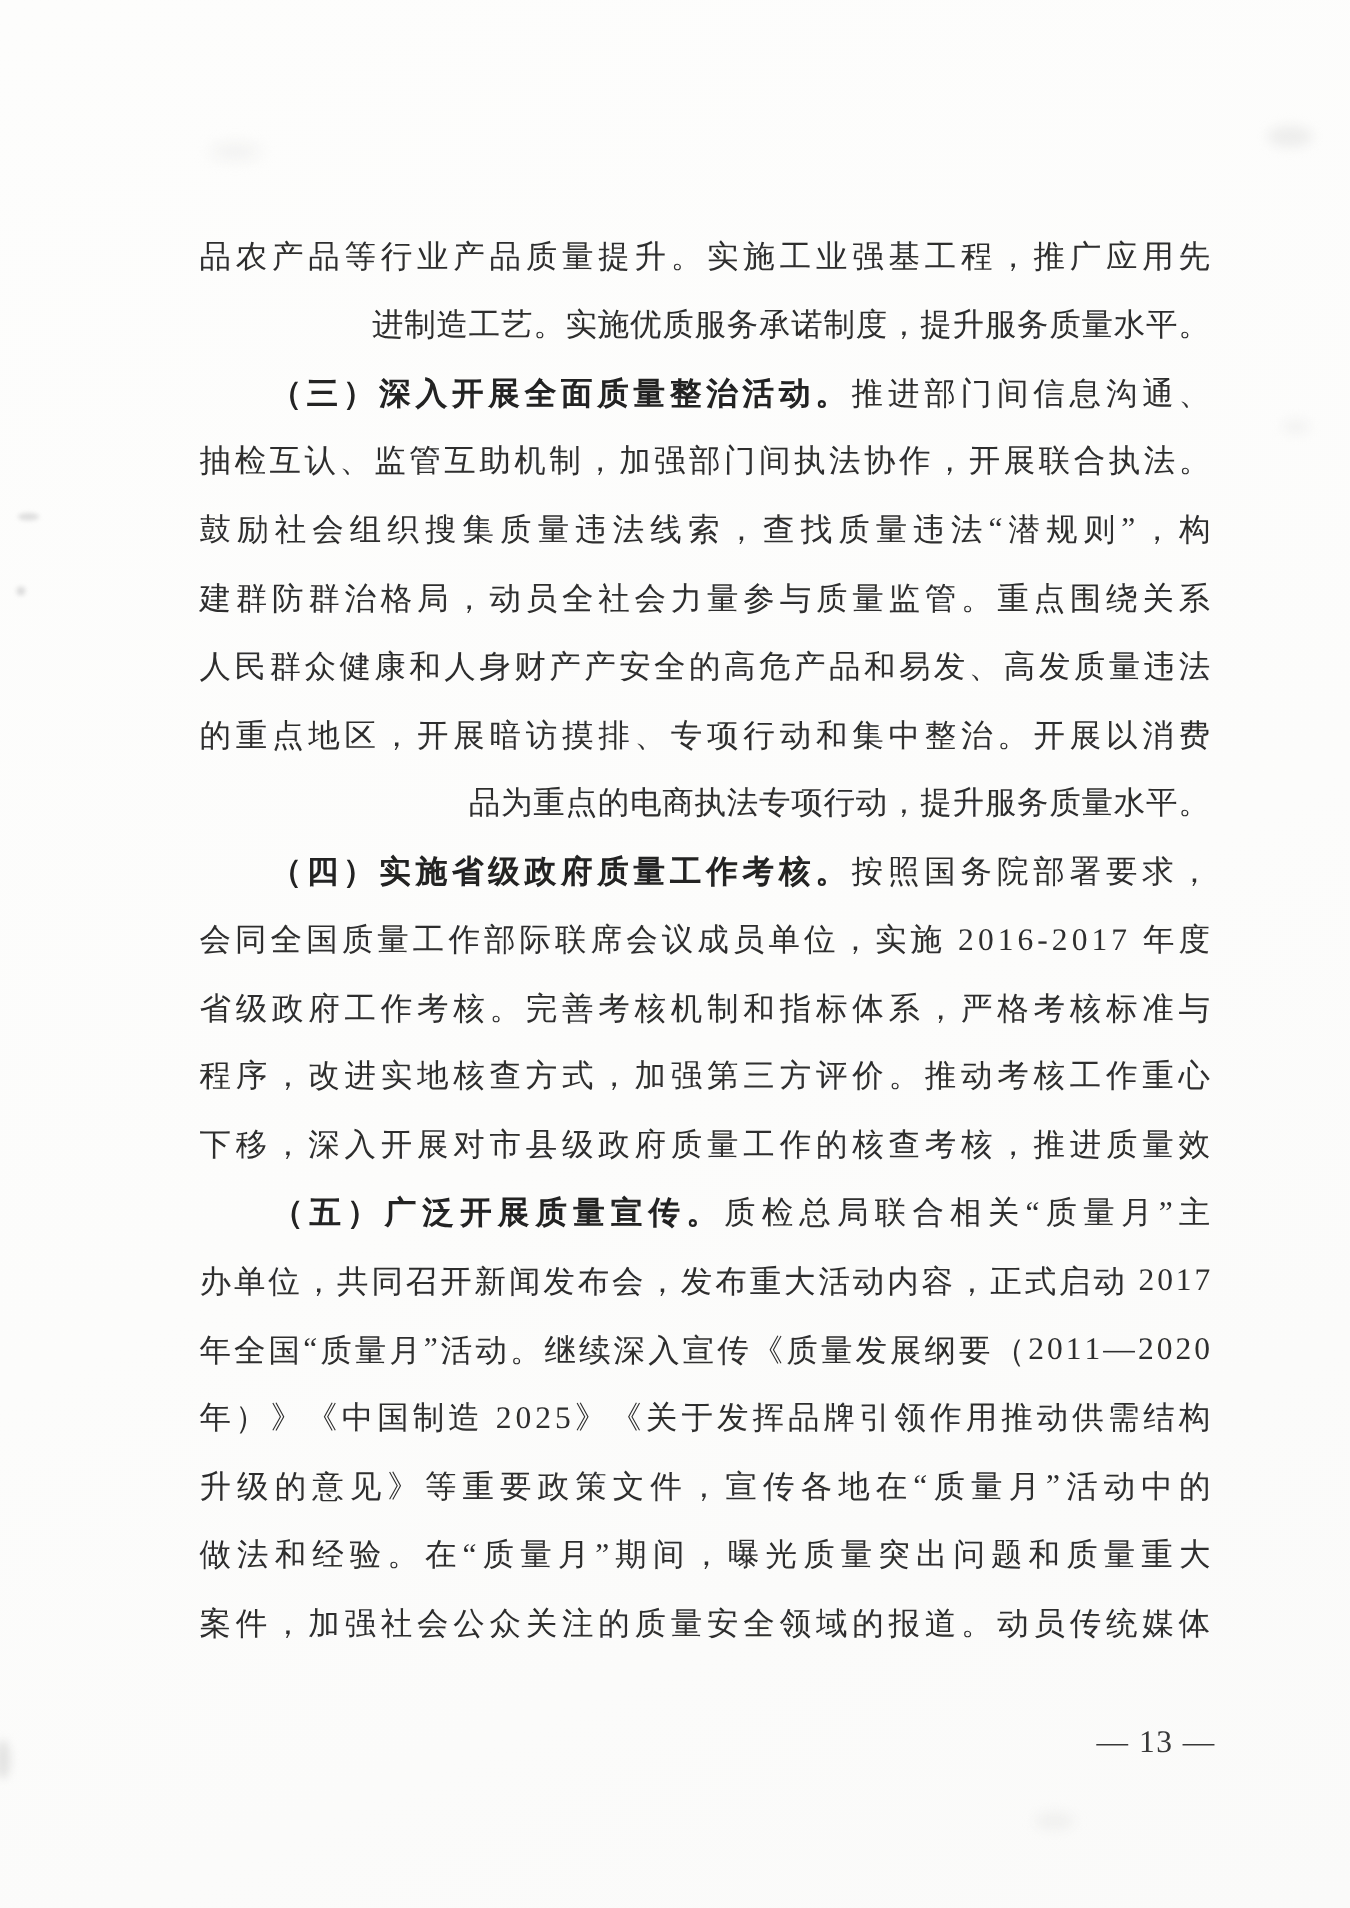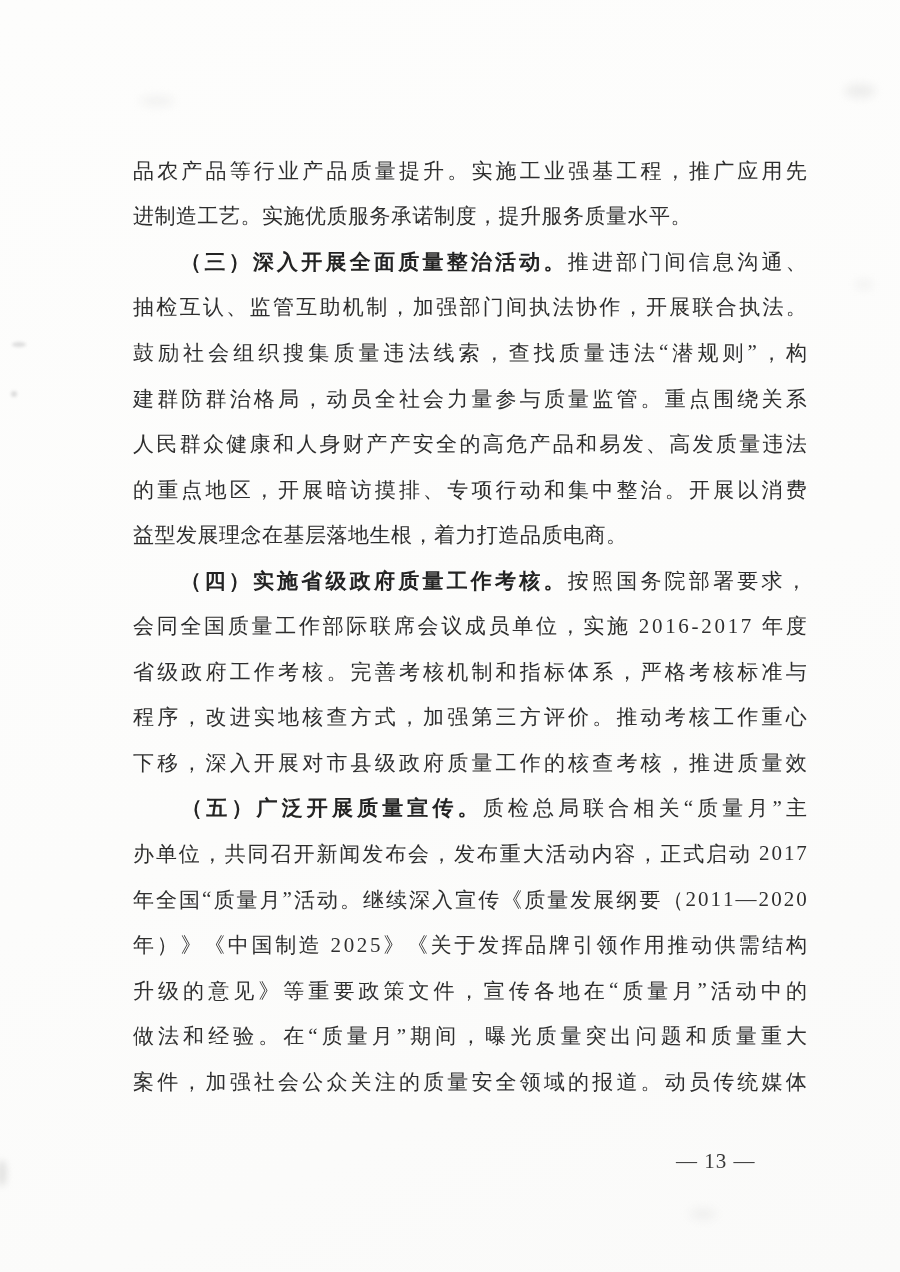--- a/index.html
+++ b/index.html
@@ -31,31 +31,31 @@
     font-size: 21px;
   }
   .line {
     height: 45.55px;
     display: flex;
     align-items: center;
     justify-content: space-between;
     white-space: pre;
   }
   .line.left {
-    justify-content: flex-start;
+    justify-content: flex-end;
     letter-spacing: 0.5px;
   }
   .ch { flex: 0 0 auto; }
   .b { font-weight: 700; color: #232323; }
   .indent { width: 44px; flex: 0 0 auto; }
   
   .page-number {
     position: absolute;
     top: 1149px;
-    left: 676px;
+    left: 731px;
     width: 95px;
     font-size: 21px;
     color: #383838;
     letter-spacing: 1px;
     white-space: nowrap;
   }
   
   .artifact {
     position: absolute;
     border-radius: 50%;
@@ -75,21 +75,21 @@
 <div class="page">
   <div class="text-block">
       <div class="line"><span class="ch">品</span><span class="ch">农</span><span class="ch">产</span><span class="ch">品</span><span class="ch">等</span><span class="ch">行</span><span class="ch">业</span><span class="ch">产</span><span class="ch">品</span><span class="ch">质</span><span class="ch">量</span><span class="ch">提</span><span class="ch">升</span><span class="ch">。</span><span class="ch">实</span><span class="ch">施</span><span class="ch">工</span><span class="ch">业</span><span class="ch">强</span><span class="ch">基</span><span class="ch">工</span><span class="ch">程</span><span class="ch">，</span><span class="ch">推</span><span class="ch">广</span><span class="ch">应</span><span class="ch">用</span><span class="ch">先</span></div>
       <div class="line left"><span>进制造工艺。实施优质服务承诺制度，提升服务质量水平。</span></div>
       <div class="line"><span class="indent"></span><span class="ch b">（</span><span class="ch b">三</span><span class="ch b">）</span><span class="ch b">深</span><span class="ch b">入</span><span class="ch b">开</span><span class="ch b">展</span><span class="ch b">全</span><span class="ch b">面</span><span class="ch b">质</span><span class="ch b">量</span><span class="ch b">整</span><span class="ch b">治</span><span class="ch b">活</span><span class="ch b">动</span><span class="ch b">。</span><span class="ch">推</span><span class="ch">进</span><span class="ch">部</span><span class="ch">门</span><span class="ch">间</span><span class="ch">信</span><span class="ch">息</span><span class="ch">沟</span><span class="ch">通</span><span class="ch">、</span></div>
       <div class="line"><span class="ch">抽</span><span class="ch">检</span><span class="ch">互</span><span class="ch">认</span><span class="ch">、</span><span class="ch">监</span><span class="ch">管</span><span class="ch">互</span><span class="ch">助</span><span class="ch">机</span><span class="ch">制</span><span class="ch">，</span><span class="ch">加</span><span class="ch">强</span><span class="ch">部</span><span class="ch">门</span><span class="ch">间</span><span class="ch">执</span><span class="ch">法</span><span class="ch">协</span><span class="ch">作</span><span class="ch">，</span><span class="ch">开</span><span class="ch">展</span><span class="ch">联</span><span class="ch">合</span><span class="ch">执</span><span class="ch">法</span><span class="ch">。</span></div>
       <div class="line"><span class="ch">鼓</span><span class="ch">励</span><span class="ch">社</span><span class="ch">会</span><span class="ch">组</span><span class="ch">织</span><span class="ch">搜</span><span class="ch">集</span><span class="ch">质</span><span class="ch">量</span><span class="ch">违</span><span class="ch">法</span><span class="ch">线</span><span class="ch">索</span><span class="ch">，</span><span class="ch">查</span><span class="ch">找</span><span class="ch">质</span><span class="ch">量</span><span class="ch">违</span><span class="ch">法</span><span class="ch">“</span><span class="ch">潜</span><span class="ch">规</span><span class="ch">则</span><span class="ch">”</span><span class="ch">，</span><span class="ch">构</span></div>
       <div class="line"><span class="ch">建</span><span class="ch">群</span><span class="ch">防</span><span class="ch">群</span><span class="ch">治</span><span class="ch">格</span><span class="ch">局</span><span class="ch">，</span><span class="ch">动</span><span class="ch">员</span><span class="ch">全</span><span class="ch">社</span><span class="ch">会</span><span class="ch">力</span><span class="ch">量</span><span class="ch">参</span><span class="ch">与</span><span class="ch">质</span><span class="ch">量</span><span class="ch">监</span><span class="ch">管</span><span class="ch">。</span><span class="ch">重</span><span class="ch">点</span><span class="ch">围</span><span class="ch">绕</span><span class="ch">关</span><span class="ch">系</span></div>
       <div class="line"><span class="ch">人</span><span class="ch">民</span><span class="ch">群</span><span class="ch">众</span><span class="ch">健</span><span class="ch">康</span><span class="ch">和</span><span class="ch">人</span><span class="ch">身</span><span class="ch">财</span><span class="ch">产</span><span class="ch">产</span><span class="ch">安</span><span class="ch">全</span><span class="ch">的</span><span class="ch">高</span><span class="ch">危</span><span class="ch">产</span><span class="ch">品</span><span class="ch">和</span><span class="ch">易</span><span class="ch">发</span><span class="ch">、</span><span class="ch">高</span><span class="ch">发</span><span class="ch">质</span><span class="ch">量</span><span class="ch">违</span><span class="ch">法</span></div>
       <div class="line"><span class="ch">的</span><span class="ch">重</span><span class="ch">点</span><span class="ch">地</span><span class="ch">区</span><span class="ch">，</span><span class="ch">开</span><span class="ch">展</span><span class="ch">暗</span><span class="ch">访</span><span class="ch">摸</span><span class="ch">排</span><span class="ch">、</span><span class="ch">专</span><span class="ch">项</span><span class="ch">行</span><span class="ch">动</span><span class="ch">和</span><span class="ch">集</span><span class="ch">中</span><span class="ch">整</span><span class="ch">治</span><span class="ch">。</span><span class="ch">开</span><span class="ch">展</span><span class="ch">以</span><span class="ch">消</span><span class="ch">费</span></div>
-      <div class="line left"><span>益型发展理念在基层落地生根，着力打造品质电商。</span></div>
+      <div class="line left"><span>品为重点的电商执法专项行动，提升服务质量水平。</span></div>
       <div class="line"><span class="indent"></span><span class="ch b">（</span><span class="ch b">四</span><span class="ch b">）</span><span class="ch b">实</span><span class="ch b">施</span><span class="ch b">省</span><span class="ch b">级</span><span class="ch b">政</span><span class="ch b">府</span><span class="ch b">质</span><span class="ch b">量</span><span class="ch b">工</span><span class="ch b">作</span><span class="ch b">考</span><span class="ch b">核</span><span class="ch b">。</span><span class="ch">按</span><span class="ch">照</span><span class="ch">国</span><span class="ch">务</span><span class="ch">院</span><span class="ch">部</span><span class="ch">署</span><span class="ch">要</span><span class="ch">求</span><span class="ch">，</span></div>
       <div class="line"><span class="ch">会</span><span class="ch">同</span><span class="ch">全</span><span class="ch">国</span><span class="ch">质</span><span class="ch">量</span><span class="ch">工</span><span class="ch">作</span><span class="ch">部</span><span class="ch">际</span><span class="ch">联</span><span class="ch">席</span><span class="ch">会</span><span class="ch">议</span><span class="ch">成</span><span class="ch">员</span><span class="ch">单</span><span class="ch">位</span><span class="ch">，</span><span class="ch">实</span><span class="ch">施</span><span class="ch"> </span><span class="ch">2</span><span class="ch">0</span><span class="ch">1</span><span class="ch">6</span><span class="ch">-</span><span class="ch">2</span><span class="ch">0</span><span class="ch">1</span><span class="ch">7</span><span class="ch"> </span><span class="ch">年</span><span class="ch">度</span></div>
       <div class="line"><span class="ch">省</span><span class="ch">级</span><span class="ch">政</span><span class="ch">府</span><span class="ch">工</span><span class="ch">作</span><span class="ch">考</span><span class="ch">核</span><span class="ch">。</span><span class="ch">完</span><span class="ch">善</span><span class="ch">考</span><span class="ch">核</span><span class="ch">机</span><span class="ch">制</span><span class="ch">和</span><span class="ch">指</span><span class="ch">标</span><span class="ch">体</span><span class="ch">系</span><span class="ch">，</span><span class="ch">严</span><span class="ch">格</span><span class="ch">考</span><span class="ch">核</span><span class="ch">标</span><span class="ch">准</span><span class="ch">与</span></div>
       <div class="line"><span class="ch">程</span><span class="ch">序</span><span class="ch">，</span><span class="ch">改</span><span class="ch">进</span><span class="ch">实</span><span class="ch">地</span><span class="ch">核</span><span class="ch">查</span><span class="ch">方</span><span class="ch">式</span><span class="ch">，</span><span class="ch">加</span><span class="ch">强</span><span class="ch">第</span><span class="ch">三</span><span class="ch">方</span><span class="ch">评</span><span class="ch">价</span><span class="ch">。</span><span class="ch">推</span><span class="ch">动</span><span class="ch">考</span><span class="ch">核</span><span class="ch">工</span><span class="ch">作</span><span class="ch">重</span><span class="ch">心</span></div>
       <div class="line"><span class="ch">下</span><span class="ch">移</span><span class="ch">，</span><span class="ch">深</span><span class="ch">入</span><span class="ch">开</span><span class="ch">展</span><span class="ch">对</span><span class="ch">市</span><span class="ch">县</span><span class="ch">级</span><span class="ch">政</span><span class="ch">府</span><span class="ch">质</span><span class="ch">量</span><span class="ch">工</span><span class="ch">作</span><span class="ch">的</span><span class="ch">核</span><span class="ch">查</span><span class="ch">考</span><span class="ch">核</span><span class="ch">，</span><span class="ch">推</span><span class="ch">进</span><span class="ch">质</span><span class="ch">量</span><span class="ch">效</span></div>
       <div class="line"><span class="indent"></span><span class="ch b">（</span><span class="ch b">五</span><span class="ch b">）</span><span class="ch b">广</span><span class="ch b">泛</span><span class="ch b">开</span><span class="ch b">展</span><span class="ch b">质</span><span class="ch b">量</span><span class="ch b">宣</span><span class="ch b">传</span><span class="ch b">。</span><span class="ch">质</span><span class="ch">检</span><span class="ch">总</span><span class="ch">局</span><span class="ch">联</span><span class="ch">合</span><span class="ch">相</span><span class="ch">关</span><span class="ch">“</span><span class="ch">质</span><span class="ch">量</span><span class="ch">月</span><span class="ch">”</span><span class="ch">主</span></div>
       <div class="line"><span class="ch">办</span><span class="ch">单</span><span class="ch">位</span><span class="ch">，</span><span class="ch">共</span><span class="ch">同</span><span class="ch">召</span><span class="ch">开</span><span class="ch">新</span><span class="ch">闻</span><span class="ch">发</span><span class="ch">布</span><span class="ch">会</span><span class="ch">，</span><span class="ch">发</span><span class="ch">布</span><span class="ch">重</span><span class="ch">大</span><span class="ch">活</span><span class="ch">动</span><span class="ch">内</span><span class="ch">容</span><span class="ch">，</span><span class="ch">正</span><span class="ch">式</span><span class="ch">启</span><span class="ch">动</span><span class="ch"> </span><span class="ch">2</span><span class="ch">0</span><span class="ch">1</span><span class="ch">7</span></div>
       <div class="line"><span class="ch">年</span><span class="ch">全</span><span class="ch">国</span><span class="ch">“</span><span class="ch">质</span><span class="ch">量</span><span class="ch">月</span><span class="ch">”</span><span class="ch">活</span><span class="ch">动</span><span class="ch">。</span><span class="ch">继</span><span class="ch">续</span><span class="ch">深</span><span class="ch">入</span><span class="ch">宣</span><span class="ch">传</span><span class="ch">《</span><span class="ch">质</span><span class="ch">量</span><span class="ch">发</span><span class="ch">展</span><span class="ch">纲</span><span class="ch">要</span><span class="ch">（</span><span class="ch">2</span><span class="ch">0</span><span class="ch">1</span><span class="ch">1</span><span class="ch">—</span><span class="ch">2</span><span class="ch">0</span><span class="ch">2</span><span class="ch">0</span></div>
       <div class="line"><span class="ch">年</span><span class="ch">）</span><span class="ch">》</span><span class="ch">《</span><span class="ch">中</span><span class="ch">国</span><span class="ch">制</span><span class="ch">造</span><span class="ch"> </span><span class="ch">2</span><span class="ch">0</span><span class="ch">2</span><span class="ch">5</span><span class="ch">》</span><span class="ch">《</span><span class="ch">关</span><span class="ch">于</span><span class="ch">发</span><span class="ch">挥</span><span class="ch">品</span><span class="ch">牌</span><span class="ch">引</span><span class="ch">领</span><span class="ch">作</span><span class="ch">用</span><span class="ch">推</span><span class="ch">动</span><span class="ch">供</span><span class="ch">需</span><span class="ch">结</span><span class="ch">构</span></div>
       <div class="line"><span class="ch">升</span><span class="ch">级</span><span class="ch">的</span><span class="ch">意</span><span class="ch">见</span><span class="ch">》</span><span class="ch">等</span><span class="ch">重</span><span class="ch">要</span><span class="ch">政</span><span class="ch">策</span><span class="ch">文</span><span class="ch">件</span><span class="ch">，</span><span class="ch">宣</span><span class="ch">传</span><span class="ch">各</span><span class="ch">地</span><span class="ch">在</span><span class="ch">“</span><span class="ch">质</span><span class="ch">量</span><span class="ch">月</span><span class="ch">”</span><span class="ch">活</span><span class="ch">动</span><span class="ch">中</span><span class="ch">的</span></div>

